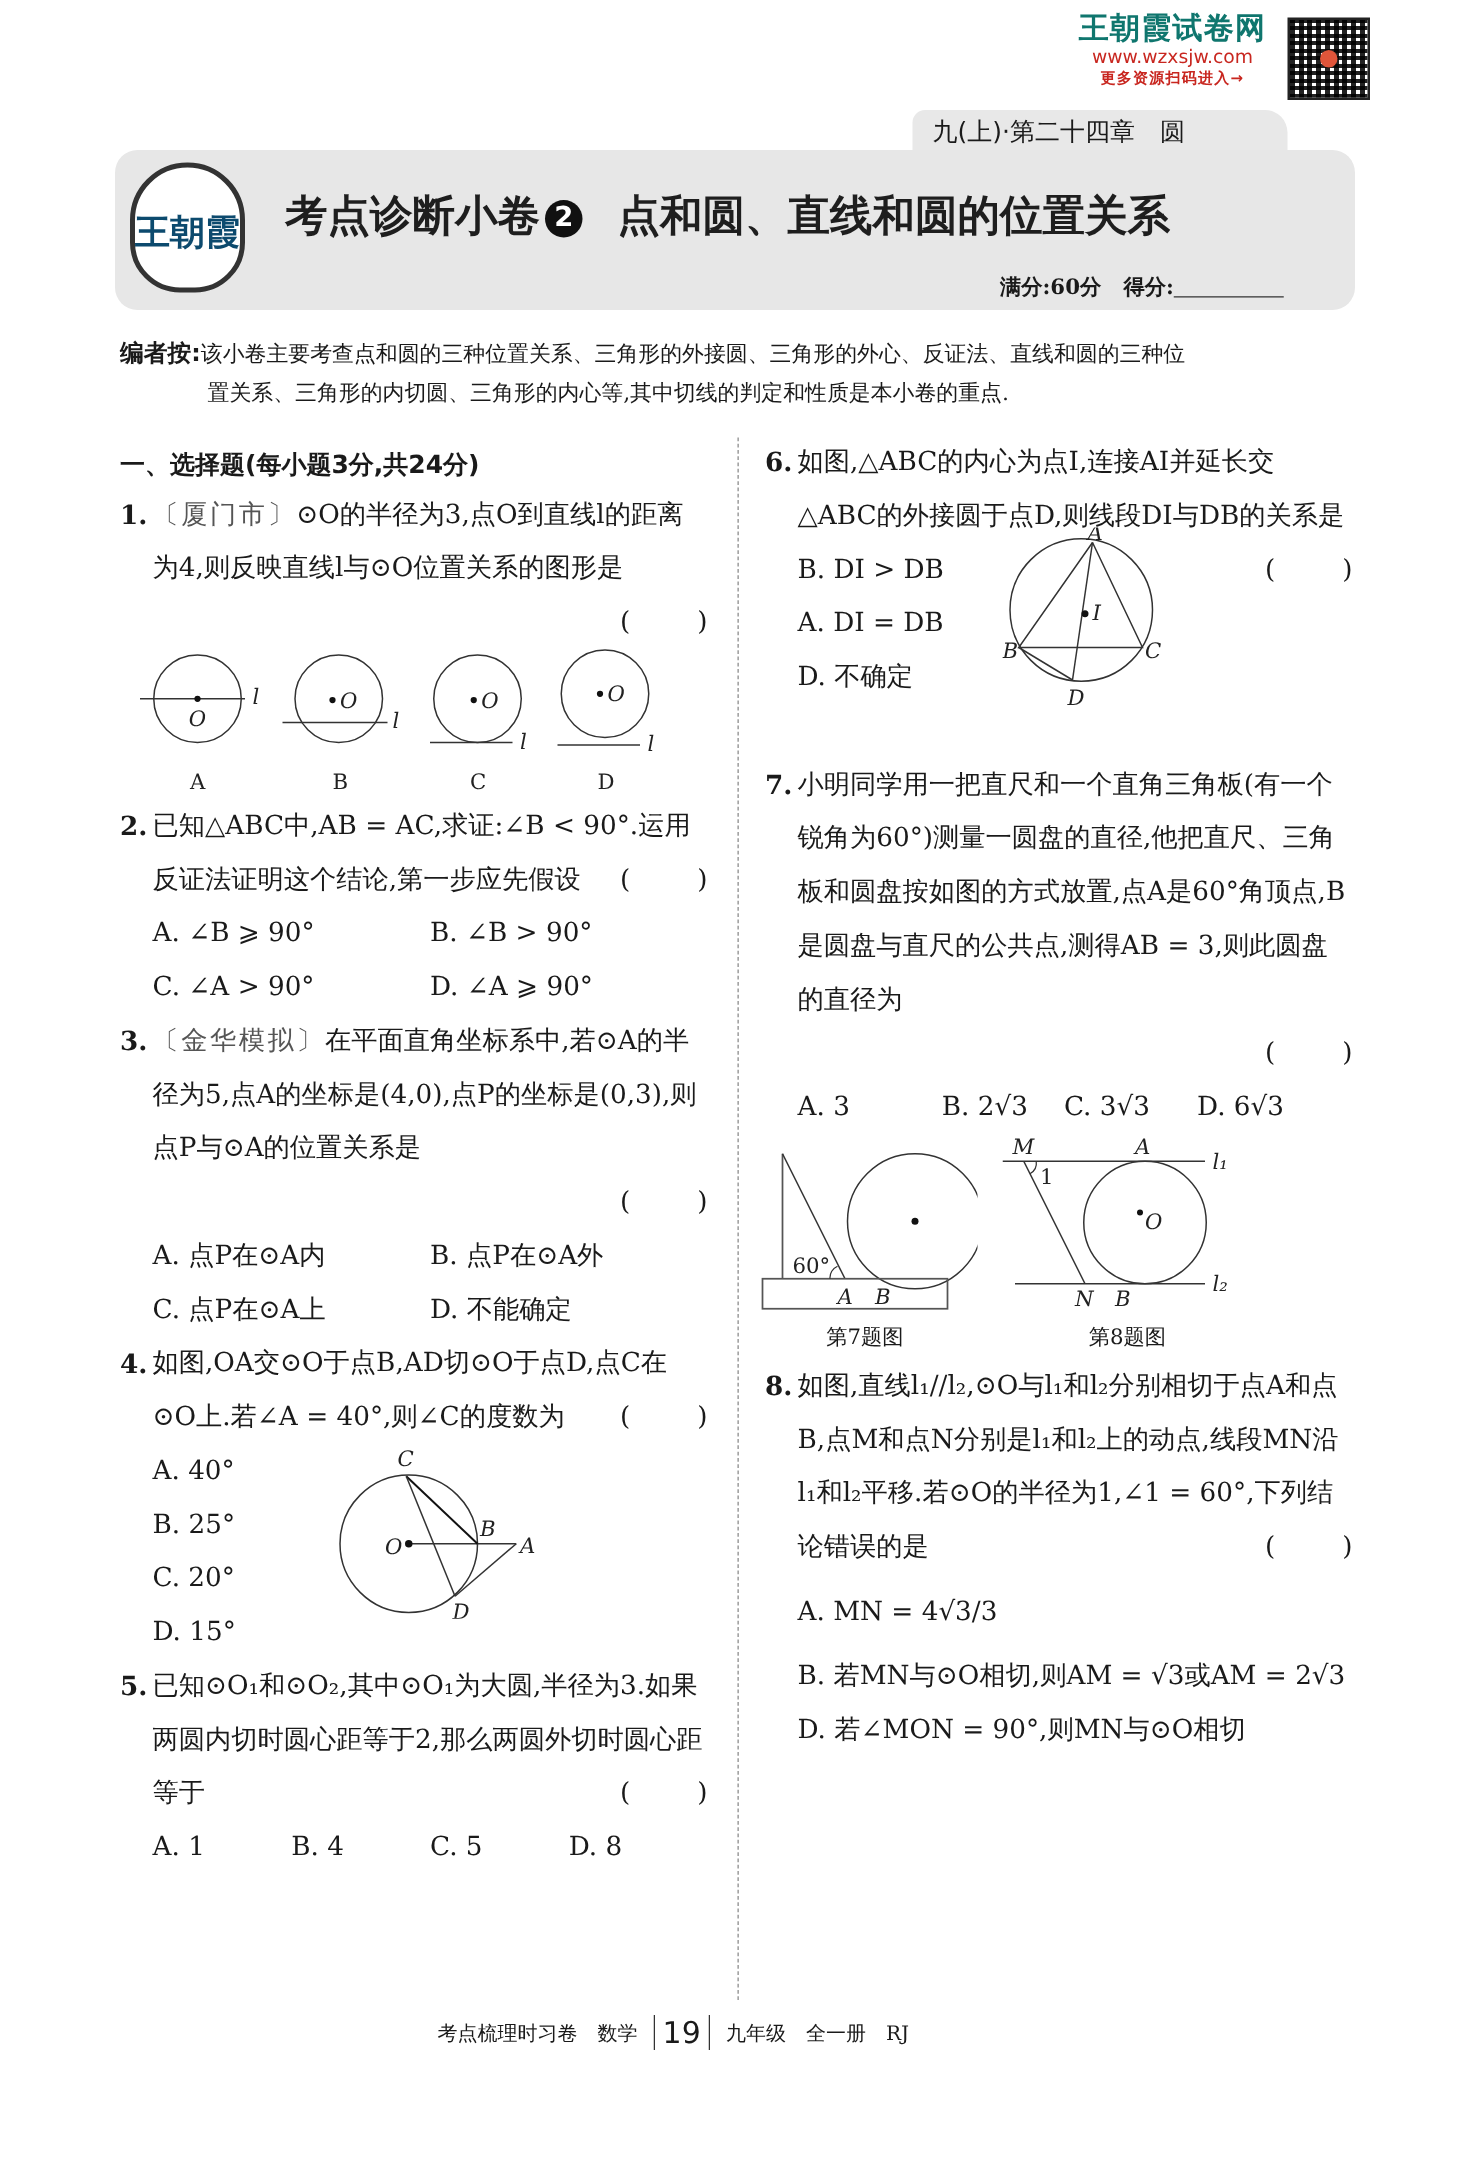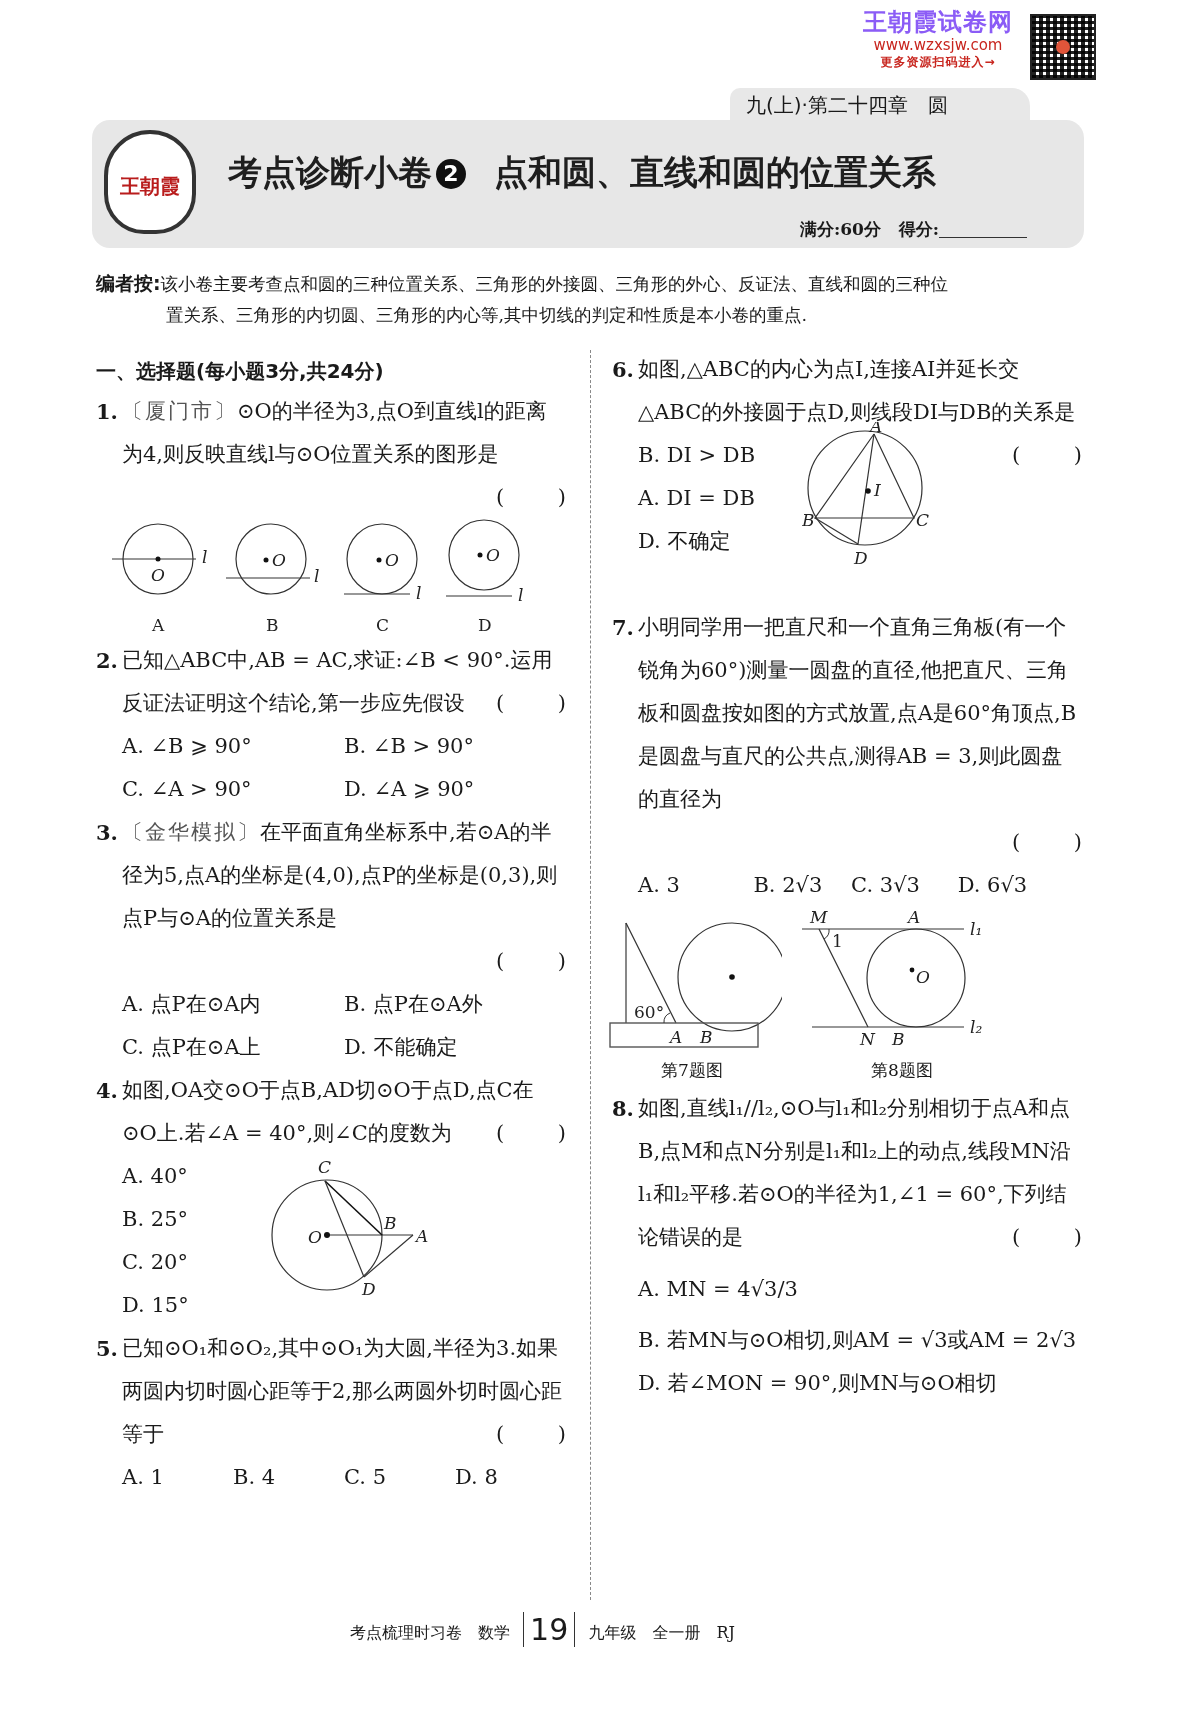--- a/index.html
+++ b/index.html
@@ -1,35 +1,35 @@
 <!DOCTYPE html>
 <html><head>
 <meta charset="utf-8">
 <style>
   html, body { margin: 0; padding: 0; background: #ffffff; }
   body { width: 1181px; height: 1730px; position: relative; overflow: hidden;
          font-family: "DejaVu Serif", "Liberation Serif", serif; color: #1a1a1a; }
   .abs { position: absolute; }
   
   .brand { left: 848px; top: 8px; width: 180px; text-align: center; }
-  .brand-name { font-family: "DejaVu Sans", sans-serif; font-weight: bold; color: #8b5cf6; font-size: 24px; letter-spacing: 1px; line-height: 28px; }
+  .brand-name { font-family: "DejaVu Sans", sans-serif; font-weight: bold; color: #0f766e; font-size: 24px; letter-spacing: 1px; line-height: 28px; }
   .brand-url { font-family: "DejaVu Sans", sans-serif; color: #c8261f; font-size: 15px; line-height: 18px; }
   .brand-more { font-family: "DejaVu Sans", sans-serif; color: #c8261f; font-size: 12px; font-weight: bold; line-height: 16px; letter-spacing: 1px; }
   .qr { left: 1030px; top: 14px; width: 62px; height: 62px; background:
         repeating-linear-gradient(90deg, #222 0 4px, #fff 4px 7px),
         repeating-linear-gradient(0deg, #222 0 3px, #fff 3px 6px);
         background-blend-mode: multiply; border: 2px solid #222; }
   .qr::after { content: ""; position: absolute; left: 24px; top: 24px; width: 14px; height: 14px; background: #e0553a; border-radius: 50%; }
   
   .chapter-tab { left: 730px; top: 88px; width: 300px; height: 34px; background: #e8e8e8;
         border-radius: 10px 18px 0 0; font-family: "DejaVu Sans", sans-serif; font-size: 20px; line-height: 34px; padding-left: 16px; box-sizing: border-box; }
   
   .header-band { left: 92px; top: 120px; width: 992px; height: 128px; background: #e7e7e7; border-radius: 18px; }
   .logo { left: 104px; top: 130px; width: 92px; height: 104px; border-radius: 46px 46px 40px 40px; background: #fff; border: 4px solid #333; box-sizing: border-box; text-align: center; }
-  .logo-text { font-family: "DejaVu Serif", serif; font-weight: bold; font-size: 20px; line-height: 104px; color: #b91c1c; }
+  .logo-text { font-family: "DejaVu Serif", serif; font-weight: bold; font-size: 28px; line-height: 104px; color: #0c4a6e; }
   .title { left: 228px; top: 150px; font-family: "DejaVu Sans", sans-serif; font-weight: bold; font-size: 34px; color: #1e1e1e; white-space: nowrap; }
   .title .num { display: inline-block; width: 30px; height: 30px; border-radius: 50%; background: #111; color: #fff; font-size: 22px; line-height: 30px; text-align: center; margin: 0 28px 0 4px; vertical-align: 3px; }
   .score { left: 800px; top: 218px; font-size: 17px; white-space: nowrap; font-weight: bold; }
   .score .blank { display: inline-block; width: 88px; border-bottom: 1.5px solid #333; height: 16px; vertical-align: -3px; }
   
   .note { left: 96px; top: 268px; width: 990px; font-size: 17.5px; line-height: 31px; }
   .note b { font-family: "DejaVu Sans", sans-serif; font-size: 19px; }
   .note .indent { padding-left: 70px; display: block; }
   
   .col { font-size: 21px; line-height: 43px; }
@@ -41,21 +41,21 @@
   .qn { font-weight: bold; position: absolute; left: 0; }
   .qbody { padding-left: 26px; }
   .tag { color: #555; font-size: 21px; letter-spacing: 2px; }
   .paren { float: right; width: 70px; display: flex; justify-content: space-between; }
   .opt-row { display: flex; padding-left: 26px; }
   .opt-row .o2 { width: 50%; }
   .opt-row .o4 { width: 25%; }
   .opt { padding-left: 26px; }
   .fig-cap { font-size: 17px; text-align: center; }
   .footer { left: 350px; top: 1612px; width: 500px; font-size: 16px; white-space: nowrap; }
-  .footer .pg { font-family: "DejaVu Sans", sans-serif; font-size: 30px; display: inline-block; padding: 0 6px; border-left: 1.5px solid #333; border-right: 1.5px solid #333; margin: 0 8px; vertical-align: -2px; }
+  .footer .pg { font-family: "DejaVu Sans", sans-serif; font-size: 24px; display: inline-block; padding: 0 6px; border-left: 1.5px solid #333; border-right: 1.5px solid #333; margin: 0 8px; vertical-align: -2px; }
   svg text { font-family: "DejaVu Serif", serif; font-style: italic; font-size: 17px; fill: #222; }
   svg .up { font-style: normal; }
 </style>
 </head>
 <body>
 
 <div class="abs brand">
   <div class="brand-name">王朝霞试卷网</div>
   <div class="brand-url">www.wzxsjw.com</div>
   <div class="brand-more">更多资源扫码进入→</div>

